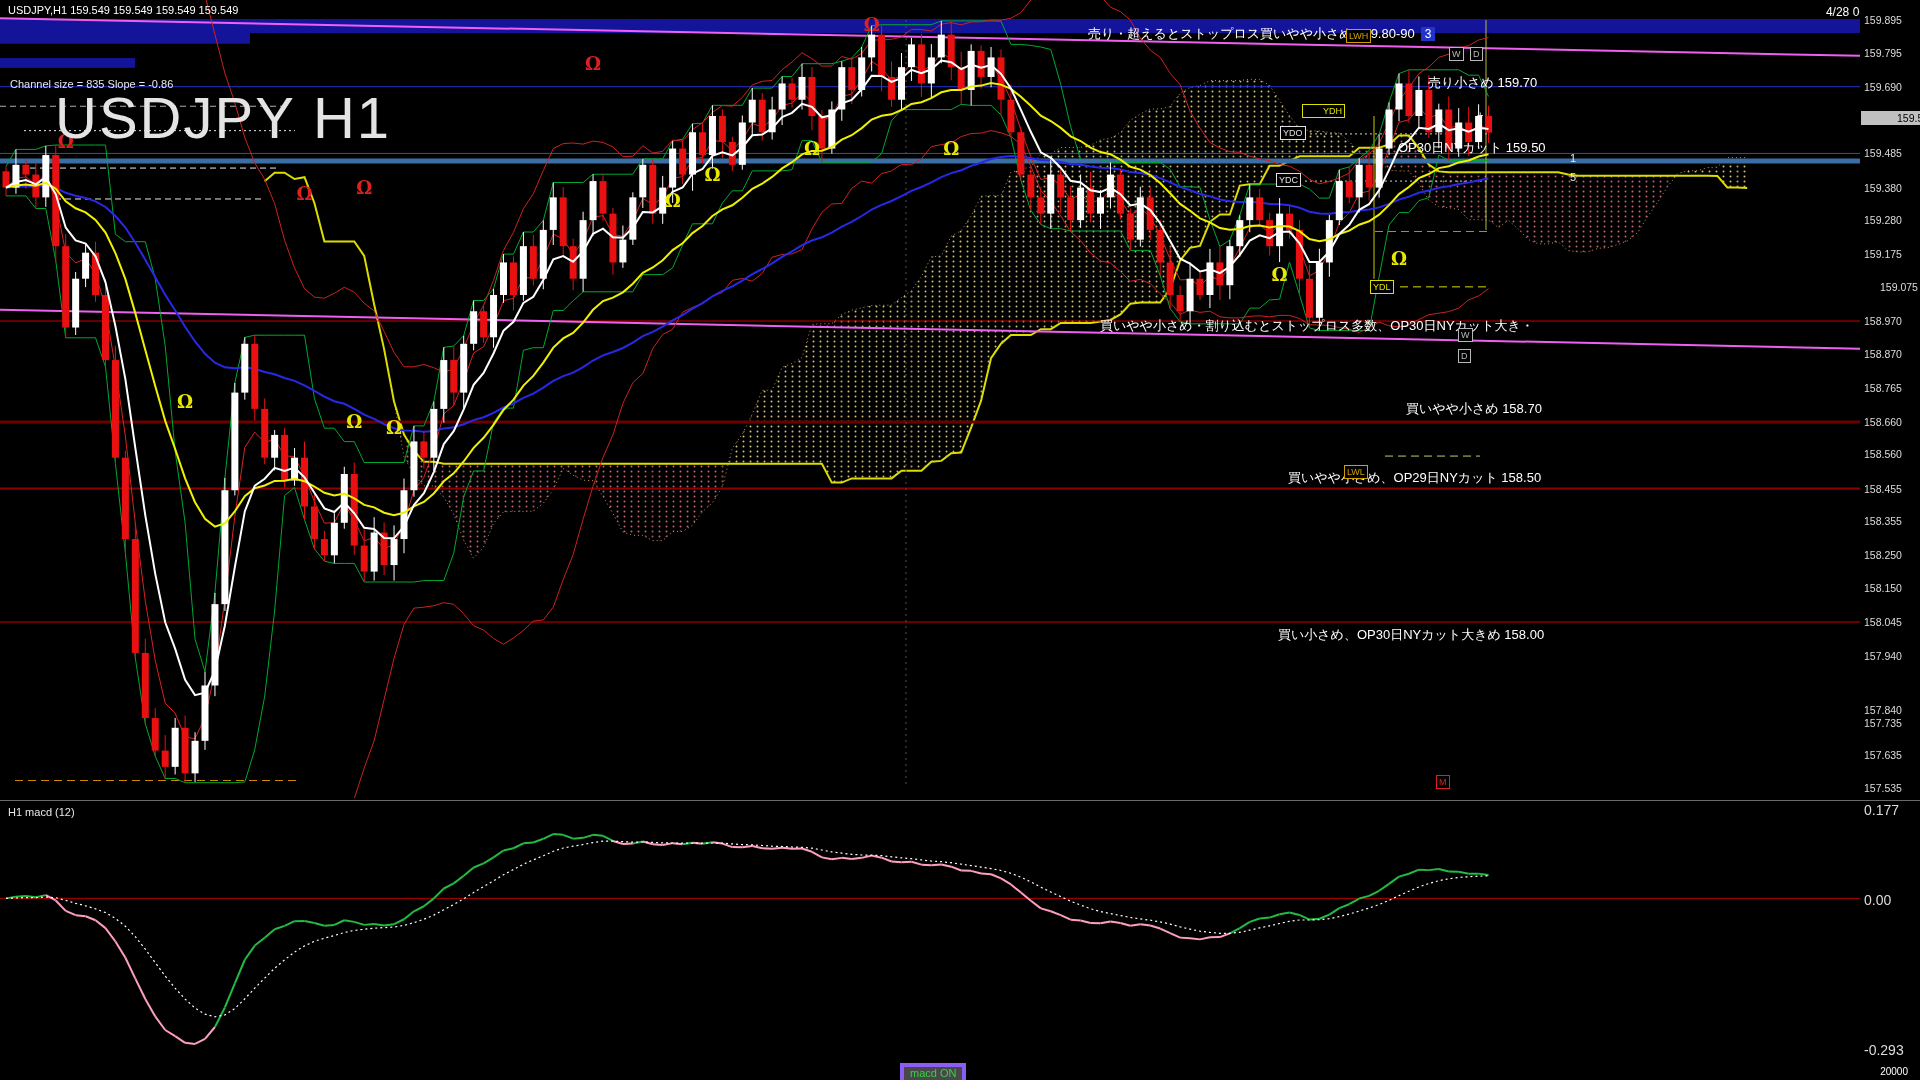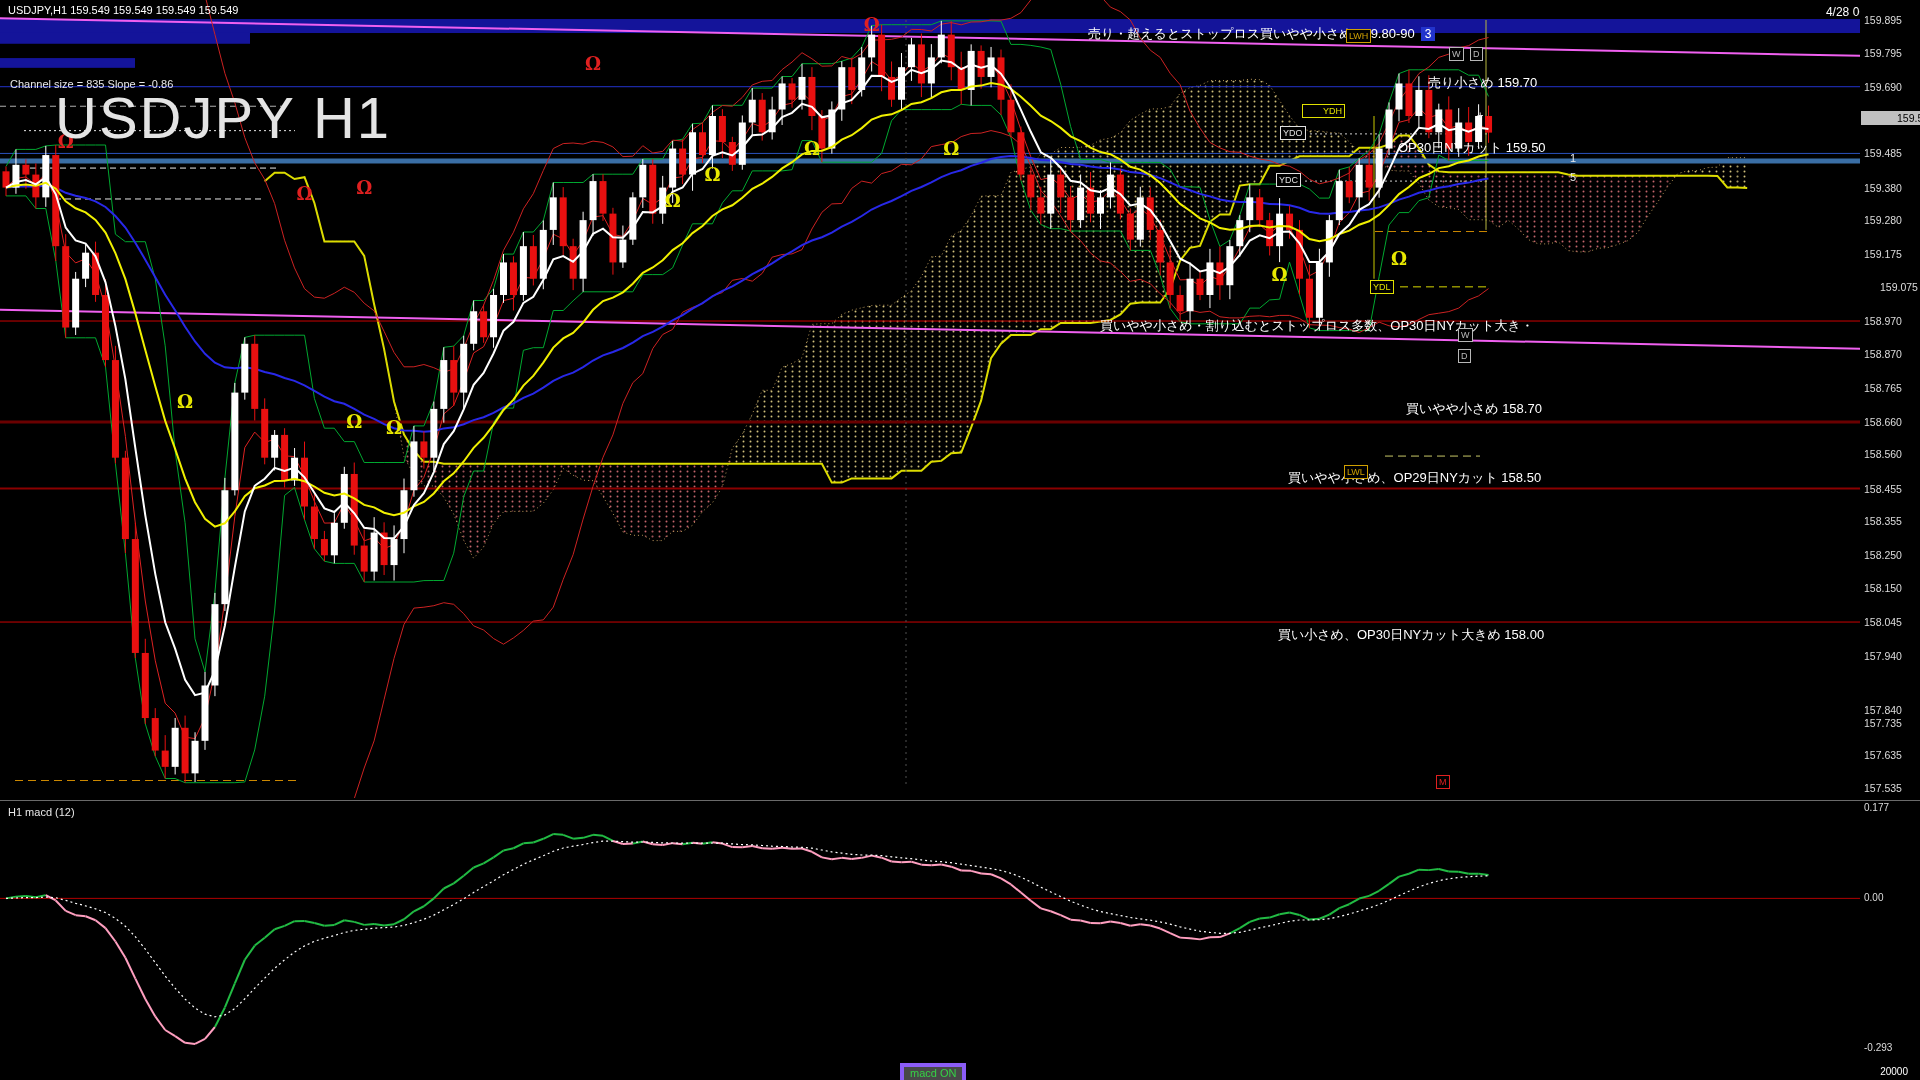--- a/index.html
+++ b/index.html
@@ -13,21 +13,21 @@
   .annotation{position:absolute;font-size:13px;color:#ffffff;white-space:nowrap;}
   .annotation .badge{background:#2233cc;color:#fff;padding:0 4px;margin-left:6px;font-size:12px;}
   .level-box{position:absolute;font-size:9px;line-height:12px;padding:0 2px;border:1px solid;background:#000;white-space:nowrap;}
   .small-text{position:absolute;font-size:11px;color:#e8e8e8;white-space:nowrap;}
   #price-axis{position:absolute;left:1860px;top:0;width:60px;height:1080px;background:#000;}
   .tick{position:absolute;left:4px;font-size:10.5px;color:#dcdcdc;white-space:nowrap;}
   #current-price-tag{position:absolute;left:1861px;width:52px;font-size:10.5px;background:#c0c0c0;color:#000;
                      padding:1px 3px;z-index:5;}
   .macd-sep{position:absolute;left:0;top:800px;width:1920px;height:1px;background:#6a6a6a;}
   .macd-label{position:absolute;left:8px;top:806px;font-size:11px;color:#e8e8e8;white-space:nowrap;}
-  .mtick{position:absolute;left:1864px;font-size:10px;color:#dcdcdc;white-space:nowrap;}
+  .mtick{position:absolute;left:1864px;font-size:14px;color:#dcdcdc;white-space:nowrap;}
   #bottom-bar{position:absolute;left:0;top:1062px;width:1860px;height:15px;display:flex;background:#000;
               border-top:1px solid #555;}
   .seg{height:100%;position:relative;flex:0 0 auto;}
   .seg span{position:absolute;left:50%;transform:translateX(-50%);top:1px;font-size:10px;color:#fff;white-space:nowrap;}
   .seg-fill{flex:1 1 auto;background:#000;}
   .macd-on{position:absolute;left:900px;top:1063px;font-size:11px;line-height:13px;color:#35d245;background:#484848;
            border:4px solid #8b5cf6;padding:0 6px;z-index:6;}
   .vol-scale{position:absolute;right:12px;top:1066px;font-size:10px;color:#ffffff;}
 </style>
 </head>

